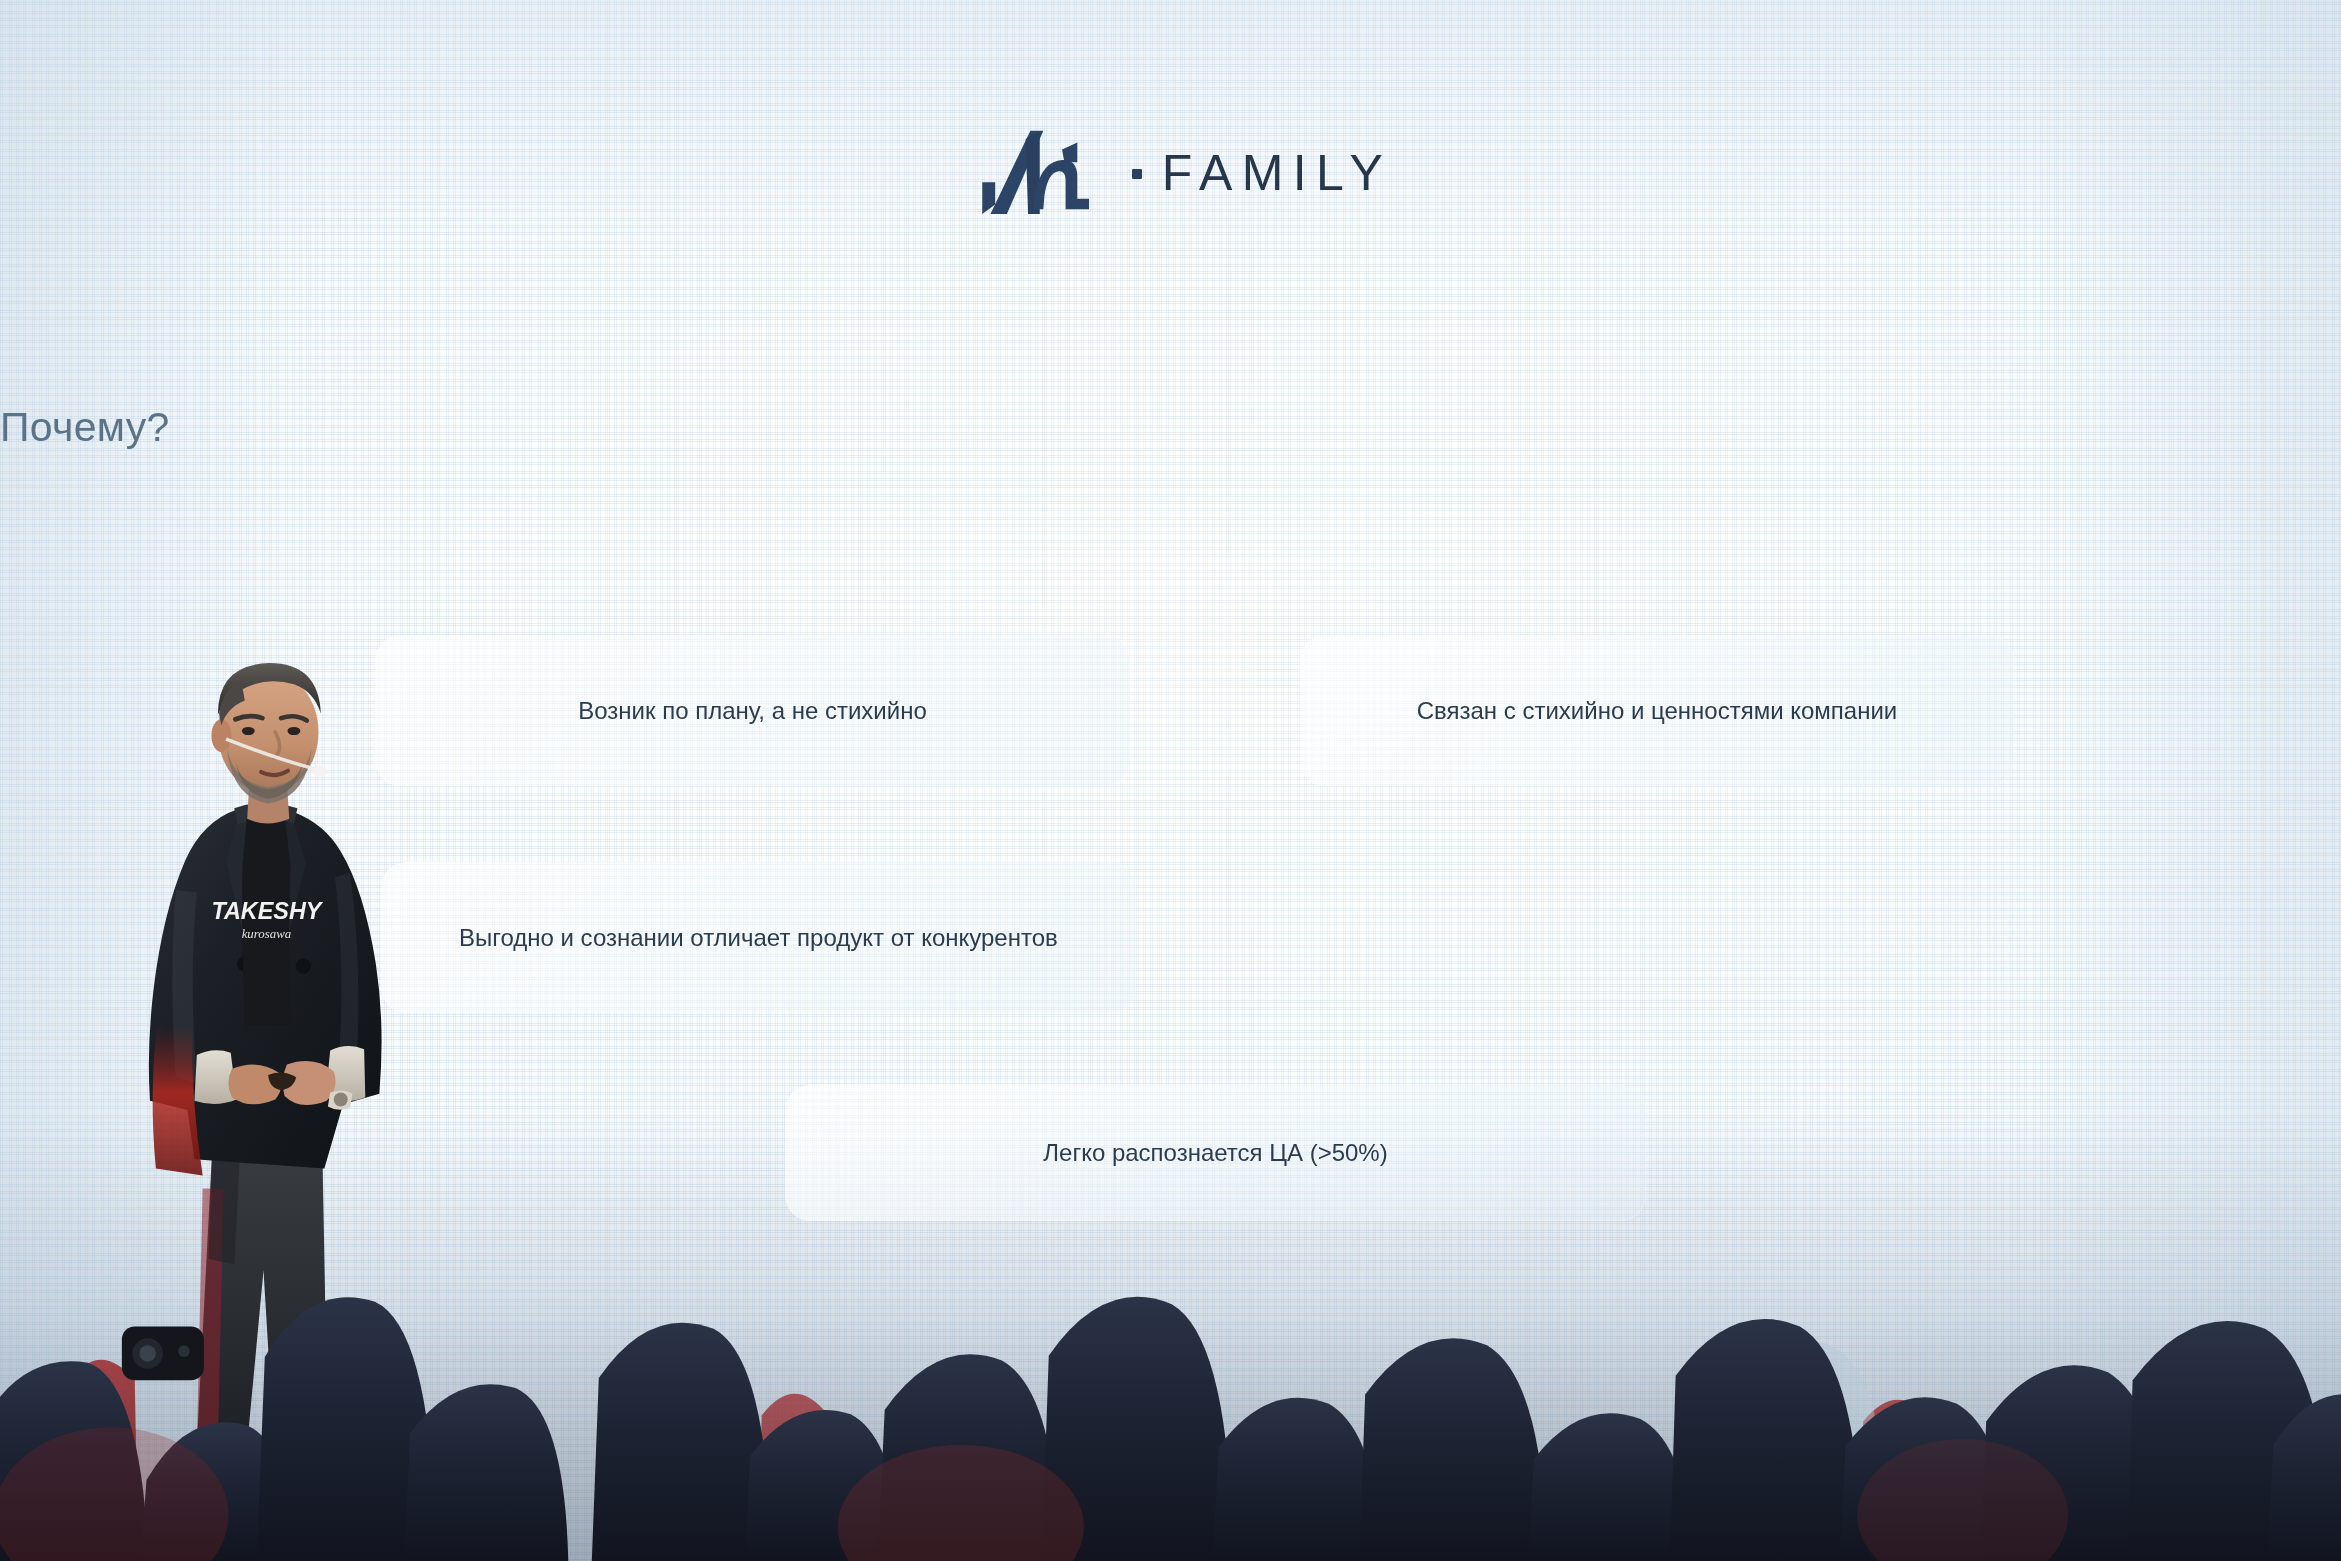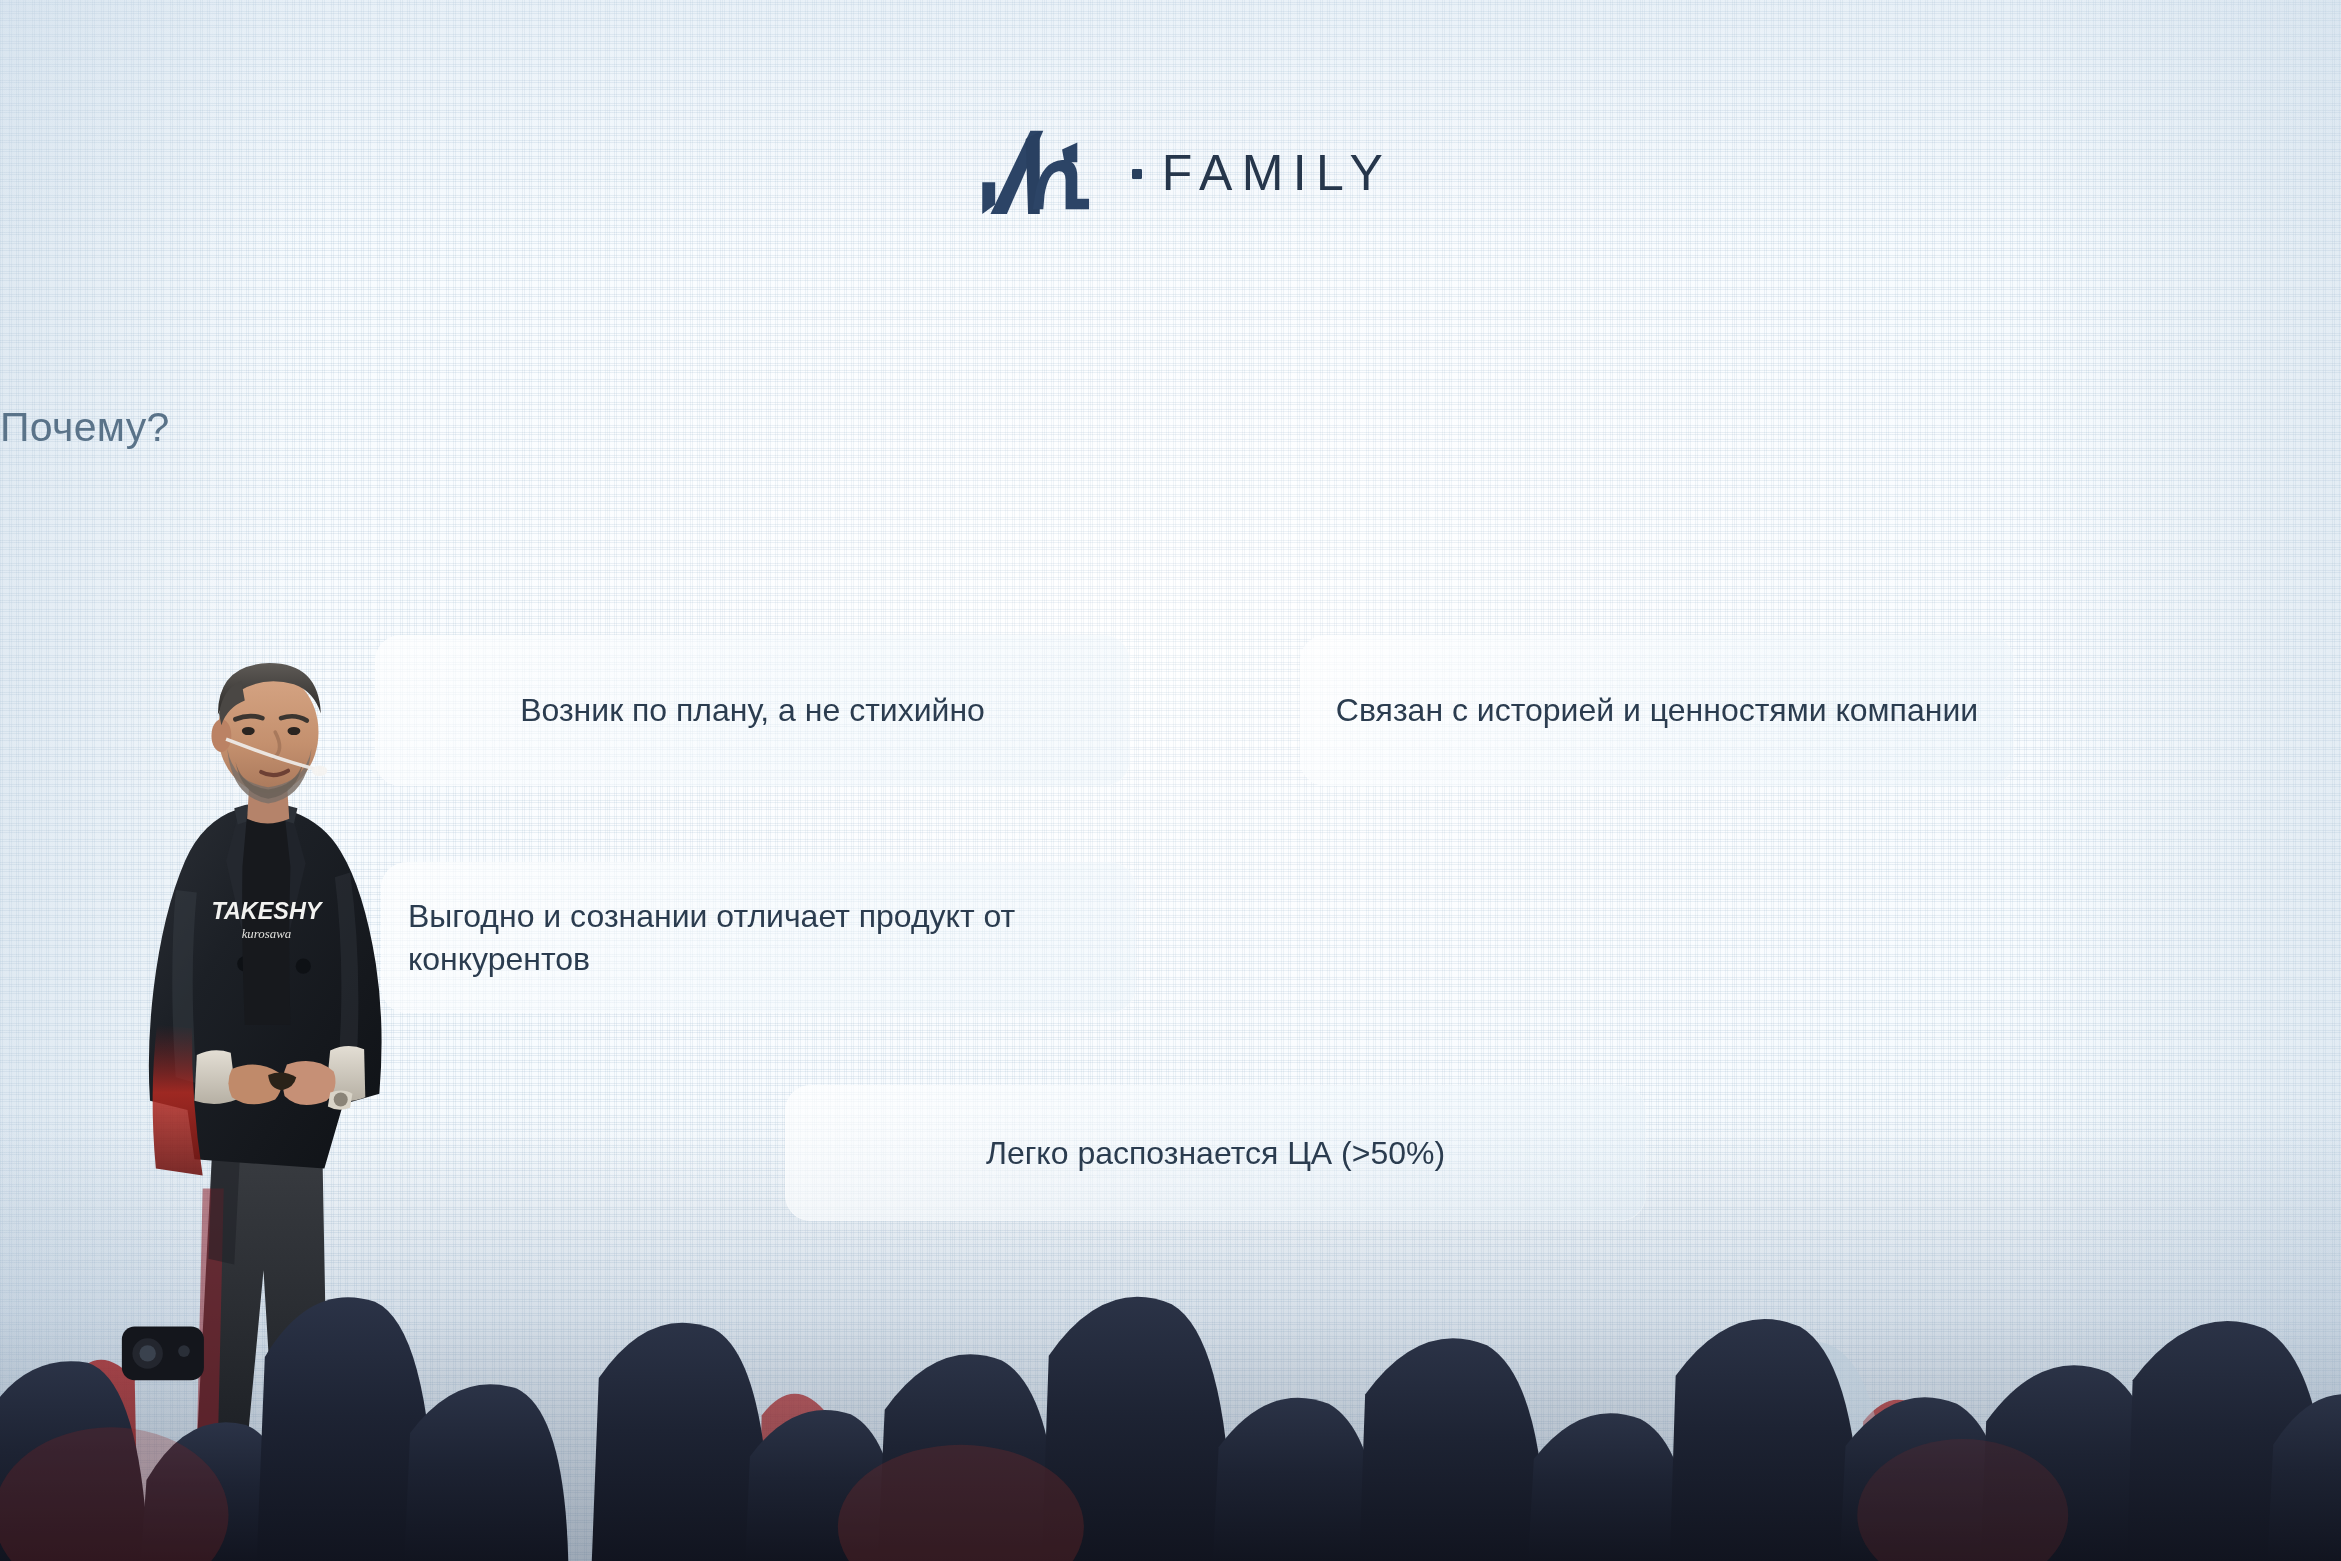--- a/index.html
+++ b/index.html
@@ -111,23 +111,23 @@
     height: 603px;
   }
   .card {
     position: absolute;
     display: flex;
     align-items: center;
     justify-content: center;
     border-radius: 26px;
     background: linear-gradient(135deg, rgba(255,255,255,0.70) 0%, rgba(243,249,253,0.46) 55%, rgba(228,240,248,0.30) 100%);
     box-shadow: 0 0 0 0.6px rgba(255,255,255,0.42) inset;
-    text-align: left;
+    text-align: center;
     color: #2b3c4f;
-    font-size: 32px;
+    font-size: 24px;
     line-height: 1.32;
     font-weight: 400;
     padding: 0 27px;
     box-sizing: border-box;
   }
   .card-r1c1 { left: 0;    top: 0;   width: 755px; height: 151px; }
   .card-r1c2 { left: 925px; top: 0;   width: 714px; height: 151px; }
   .card-r2c1 { left: 5.9px; top: 227px; width: 755px; height: 151px; }
   .card-r2c2 { left: 925px; top: 227px; width: 714px; height: 151px; }
   .card-r3   { left: 410px; top: 450px; width: 861px; height: 136px; }
@@ -175,21 +175,21 @@
       </svg>
       <span class="logo-dot"></span>
       <span class="logo-word">FAMILY</span>
     </div>
 
 
     <div class="subhead">Почему?</div>
 
     <div class="cards">
       <div class="card card-r1c1">Возник по плану, а не стихийно</div>
-      <div class="card card-r1c2">Связан с историей и ценностями компании</div>
+      <div class="card card-r1c2">Связан с стихийно и ценностями компании</div>
       <div class="card card-r2c1">Выгодно и сознании отличает продукт от конкурентов</div>
       <div class="card card-r3">Легко распознается ЦА (&gt;50%)</div>
     </div>
   </div>
 
   <svg class="speaker" viewBox="0 0 800 1420">
     <defs>
       <linearGradient id="gJacket" x1="0" y1="0" x2="1" y2="1">
         <stop offset="0%" stop-color="#2b2f36"></stop>
         <stop offset="35%" stop-color="#1c2026"></stop>

